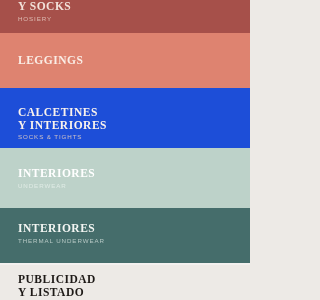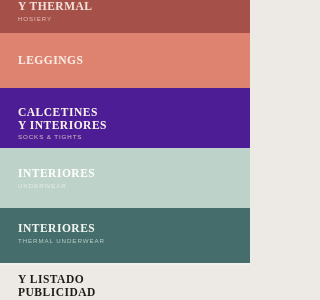--- a/index.html
+++ b/index.html
@@ -45,21 +45,21 @@
     font-size: 6.2px;
     line-height: 8px;
     letter-spacing: 0.9px;
     margin: 2px 0 0 0;
     white-space: nowrap;
     opacity: 0.82;
   }
   
   #band-hosiery        { top: -18px;  height: 51px; background: #A6504A; }
   #band-leggings       { top: 33px;   height: 70px; background: #DE8370; }
-  #band-socks-tights   { top: 88px;   height: 76px; background: #4c1d95; text-decoration: underline; }
+  #band-socks-tights   { top: 88px;   height: 76px; background: #1d4ed8; text-decoration: underline; }
   #band-underwear      { top: 148px;  height: 60px; background: #BDD2C9; }
   #band-thermal        { top: 208px;  height: 55px; background: #456D6B; }
   #band-advertising    { top: 263px;  height: 37px; background: #EDEAE6; }
 
   #band-hosiery .band-text      { top: 18px; }
   #band-leggings .band-text     { top: 21px; }
   #band-socks-tights .band-text { top: 18px; }
   #band-underwear .band-text    { top: 19px; }
   #band-thermal .band-text      { top: 14px; }
   #band-advertising .band-text  { top: 10px; }
@@ -73,21 +73,21 @@
     background: rgba(255,255,255,0.35);
   }
 </style>
 </head>
 <body>
 
 <div id="catalog-index">
 
   <div class="band" id="band-hosiery">
     <div class="band-text">
-      <div class="cat-title" style="color:#F2E2DA">Y THERMAL</div>
+      <div class="cat-title" style="color:#F2E2DA">Y SOCKS</div>
       <div class="cat-sub" style="color:#E8CFC6">HOSIERY</div>
     </div>
   </div>
 
   <div class="band" id="band-leggings">
     <div class="band-text">
       <div class="cat-title" style="color:#FAEDE6">LEGGINGS</div>
     </div>
   </div>
 
@@ -109,19 +109,19 @@
   <div class="band" id="band-thermal">
     <div class="band-text">
       <div class="cat-title" style="color:#F3F6F3">INTERIORES</div>
       <div class="cat-sub" style="color:#CFDCD8">THERMAL UNDERWEAR</div>
     </div>
   </div>
 
   <div class="band" id="band-advertising">
     <div class="hairline"></div>
     <div class="band-text">
+      <div class="cat-title" style="color:#1E1A17">PUBLICIDAD</div>
       <div class="cat-title" style="color:#1E1A17">Y LISTADO</div>
-      <div class="cat-title" style="color:#1E1A17">PUBLICIDAD</div>
       <div class="cat-title" style="color:#1E1A17">DE REFERENCIAS</div>
     </div>
   </div>
 
 </div>
 
 </body></html>

